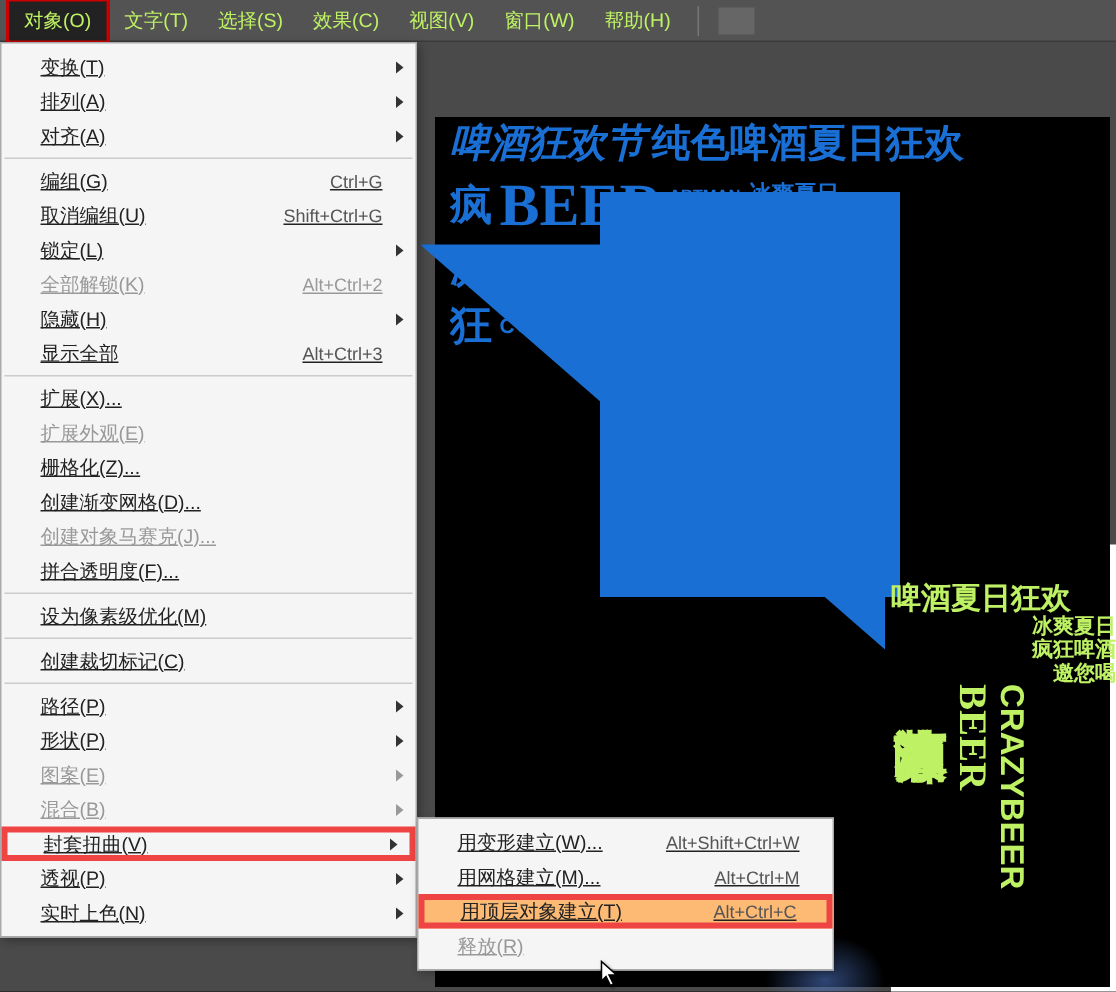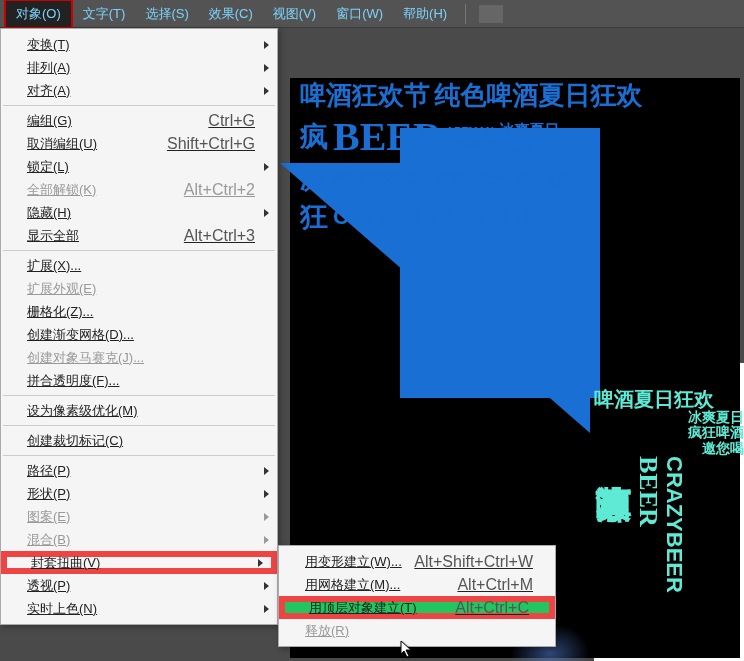--- a/index.html
+++ b/index.html
@@ -1,77 +1,77 @@
 <!DOCTYPE html>
 <html><head>
 <meta charset="utf-8">
 <style>
 *{margin:0;padding:0;box-sizing:border-box;font-family:"Microsoft YaHei",sans-serif;}
 body{width:744px;height:661px;background:#4a4a4a;overflow:hidden;position:relative;}
 .menubar{height:28px;background:#535353;display:flex;align-items:center;padding-left:4px;border-bottom:1px solid #3a3a3a;}
-.menubar-item{color:#7dd3fc;font-size:13px;padding:4px 10px;cursor:pointer;}
+.menubar-item{color:#bef264;font-size:13px;padding:4px 10px;cursor:pointer;}
 .menubar-item.active{background:#222;border:2px solid #c00;}
 .divider{width:1px;height:20px;background:#777;margin:0 8px;}
 .tool-placeholder{width:24px;height:18px;background:#666;margin-left:5px;}
 .canvas-area{position:absolute;top:28px;left:0;right:0;bottom:0;background:#4a4a4a;}
 .artboard{position:absolute;top:50px;left:290px;width:450px;height:580px;background:#000;}
 .artboard2{position:absolute;top:335px;left:594px;width:150px;height:320px;background:#fff;}
 .blue-text-area{position:absolute;top:50px;left:300px;width:440px;height:200px;color:#1a6fd4;font-weight:bold;overflow:hidden;}
 .bt1{font-size:26px;}
 .bt2{font-size:28px;letter-spacing:1px;}
 .bt3{font-size:13px;}
 .blue-shape{position:absolute;top:135px;left:280px;width:0;height:0;border-left:310px solid transparent;border-top:270px solid #1a6fd4;}
 .blue-shape-fill{position:absolute;top:100px;left:400px;width:200px;height:270px;background:#1a6fd4;}
-.blue-text-right{position:absolute;top:360px;left:594px;width:150px;color:#5eead4;font-weight:bold;font-size:16px;line-height:1.1;}
+.blue-text-right{position:absolute;top:360px;left:594px;width:150px;color:#bef264;font-weight:bold;font-size:16px;line-height:1.1;}
 .vert-text{writing-mode:vertical-rl;font-size:36px;}
 .dropdown{position:absolute;top:28px;left:0;width:278px;background:#f5f5f5;border:1px solid #aaa;box-shadow:2px 2px 6px rgba(0,0,0,0.3);padding:4px 0;}
 .menu-item{display:flex;align-items:center;justify-content:space-between;padding:3px 22px 3px 26px;font-size:13px;color:#222;cursor:pointer;position:relative;height:23px;text-decoration:underline;}
 .menu-item.disabled{color:#999;}
-.menu-item.highlight{border:6px solid #ef4444;padding:1px 20px 1px 24px;}
+.menu-item.highlight{border:4px solid #ef4444;padding:1px 20px 1px 24px;}
 .menu-item .arrow{position:absolute;right:8px;top:50%;transform:translateY(-50%);width:0;height:0;border-top:4px solid transparent;border-bottom:4px solid transparent;border-left:5px solid #333;}
 .menu-item.disabled .arrow{border-left-color:#999;}
 .menu-sep{height:1px;background:#ccc;margin:3px 2px;}
-.shortcut{color:#555;font-size:16px;}
+.shortcut{color:#555;font-size:12px;}
 .menu-item.disabled .shortcut{color:#999;}
 .submenu{position:absolute;top:545px;left:278px;width:278px;background:#f5f5f5;border:1px solid #aaa;box-shadow:2px 2px 6px rgba(0,0,0,0.3);padding:4px 0;}
-.submenu .menu-item.highlight{background:#22c55e;}
+.submenu .menu-item.highlight{background:#fdba74;}
 .cursor-arrow{position:absolute;top:640px;left:400px;width:14px;height:18px;z-index:100;}
 .cursor-arrow svg{filter:drop-shadow(1px 1px 1px rgba(0,0,0,0.5));}
 .circle-hint{position:absolute;top:595px;left:510px;width:80px;height:60px;background:radial-gradient(ellipse,rgba(80,120,200,0.6),transparent 70%);border-radius:50%;}
 </style>
 </head>
 <body>
 
 <div class="canvas-area">
   <div class="artboard2"></div>
   <div class="artboard"></div>
   <div class="blue-shape-fill"></div>
   <div class="blue-shape"></div>
   <div class="blue-text-area">
-    <div><span class="bt1" style="">啤酒狂欢节</span> <span class="bt1">纯色啤酒夏日狂欢</span></div>
+    <div><span class="bt1" style="font-style:italic">啤酒狂欢节</span> <span class="bt1">纯色啤酒夏日狂欢</span></div>
     <div style="display:flex;align-items:center;gap:4px;">
       <span class="bt2">疯</span>
       <span style="font-size:40px;font-family:serif;">BEER</span>
       <div style="display:flex;flex-direction:column;font-size:11px;line-height:1;">
         <span>ARTMAN</span>
         <span>SDESIGN</span>
       </div>
       <div style="display:flex;flex-direction:column;font-size:15px;line-height:1;">
         <span>冰爽夏日</span>
         <span>疯狂啤酒</span>
       </div>
     </div>
     <div style="display:flex;align-items:center;gap:4px;">
       <span class="bt2">凉</span>
       <span class="bt3">纯生啤酒清爽夏日啤酒节邀您畅饮</span>
       <span style="font-size:15px">邀您喝</span>
     </div>
     <div style="display:flex;align-items:center;gap:4px;">
       <span class="bt2">狂</span>
-      <span style="font-size:22px;letter-spacing:1px">COLDBEERFESTIVAL</span>
+      <span style="font-size:14px;letter-spacing:1px">COLDBEERFESTIVAL</span>
     </div>
   </div>
   <div class="blue-text-right">
     <div style="font-size:20px">啤酒夏日狂欢</div>
     <div style="text-align:right;font-size:14px">冰爽夏日</div>
     <div style="text-align:right;font-size:14px">疯狂啤酒</div>
     <div style="text-align:right;font-size:14px">邀您喝</div>
     <div style="display:flex;height:200px;">
       <span class="vert-text">冰爽啤酒节</span>
       <span class="vert-text" style="font-family:serif;font-size:26px">BEER</span>

